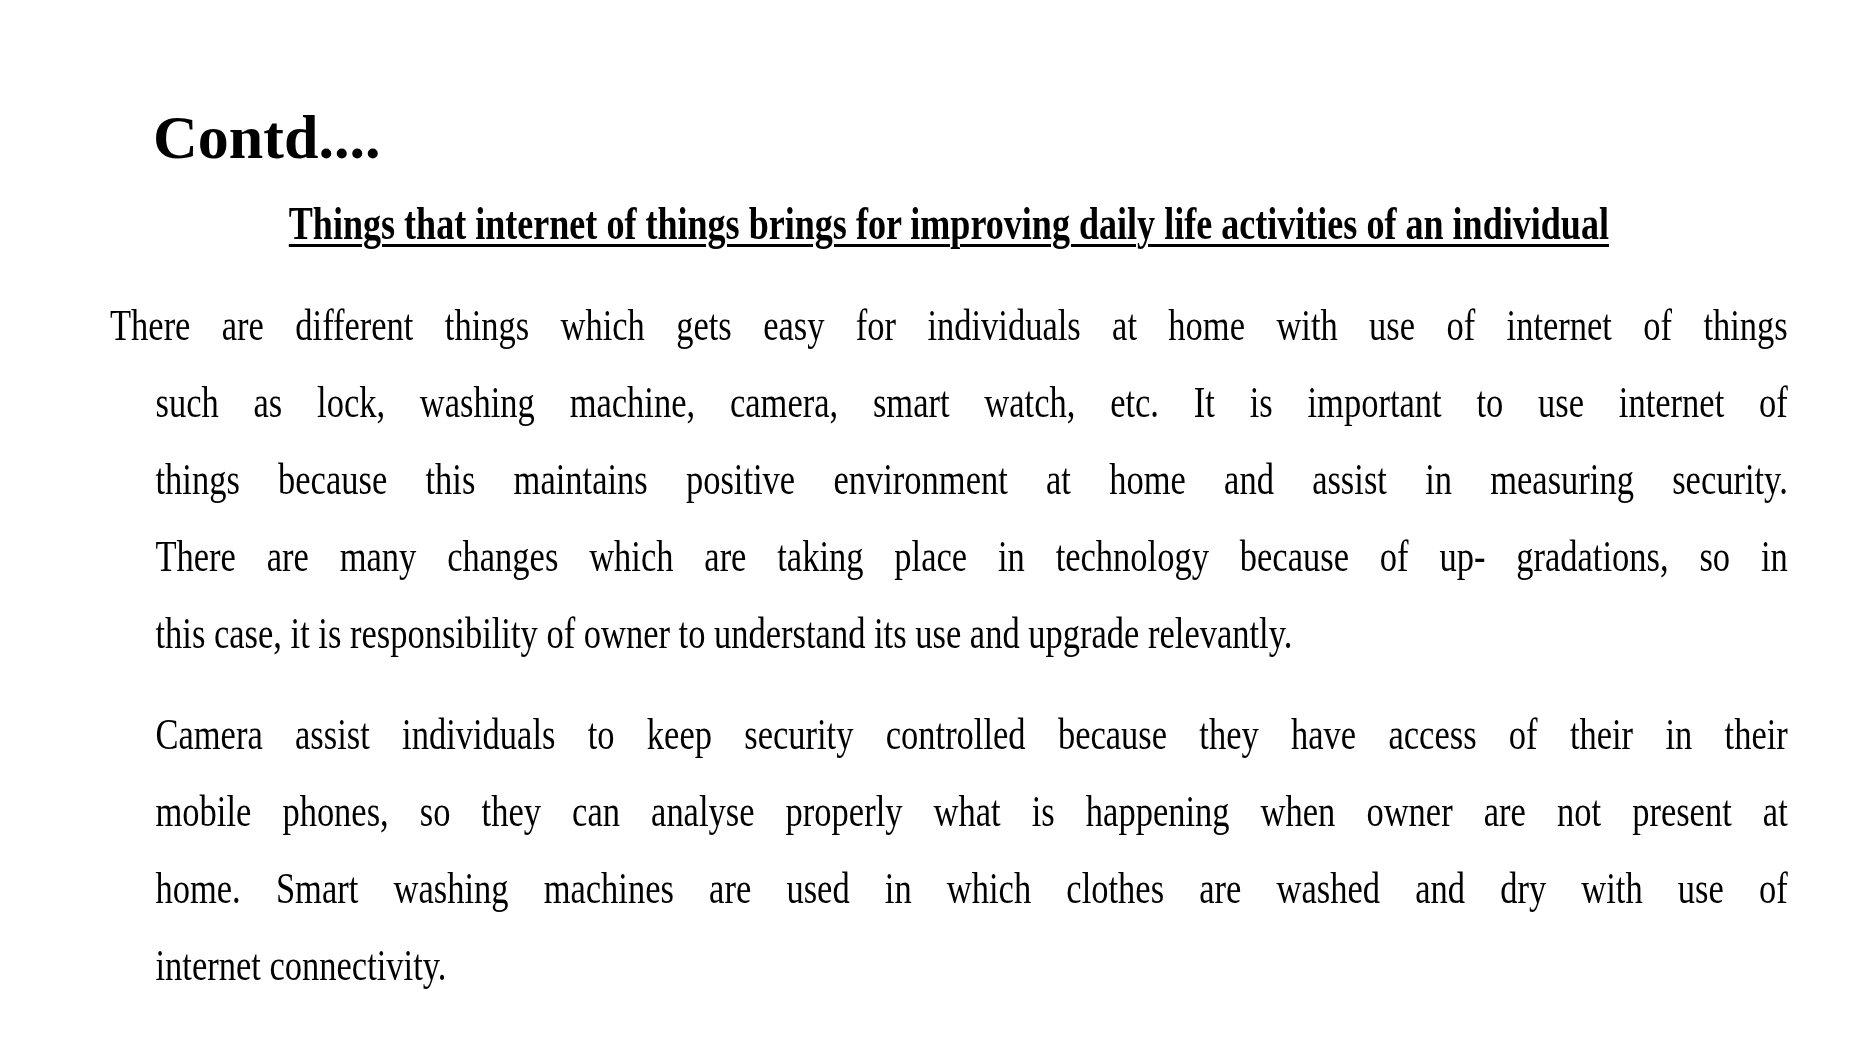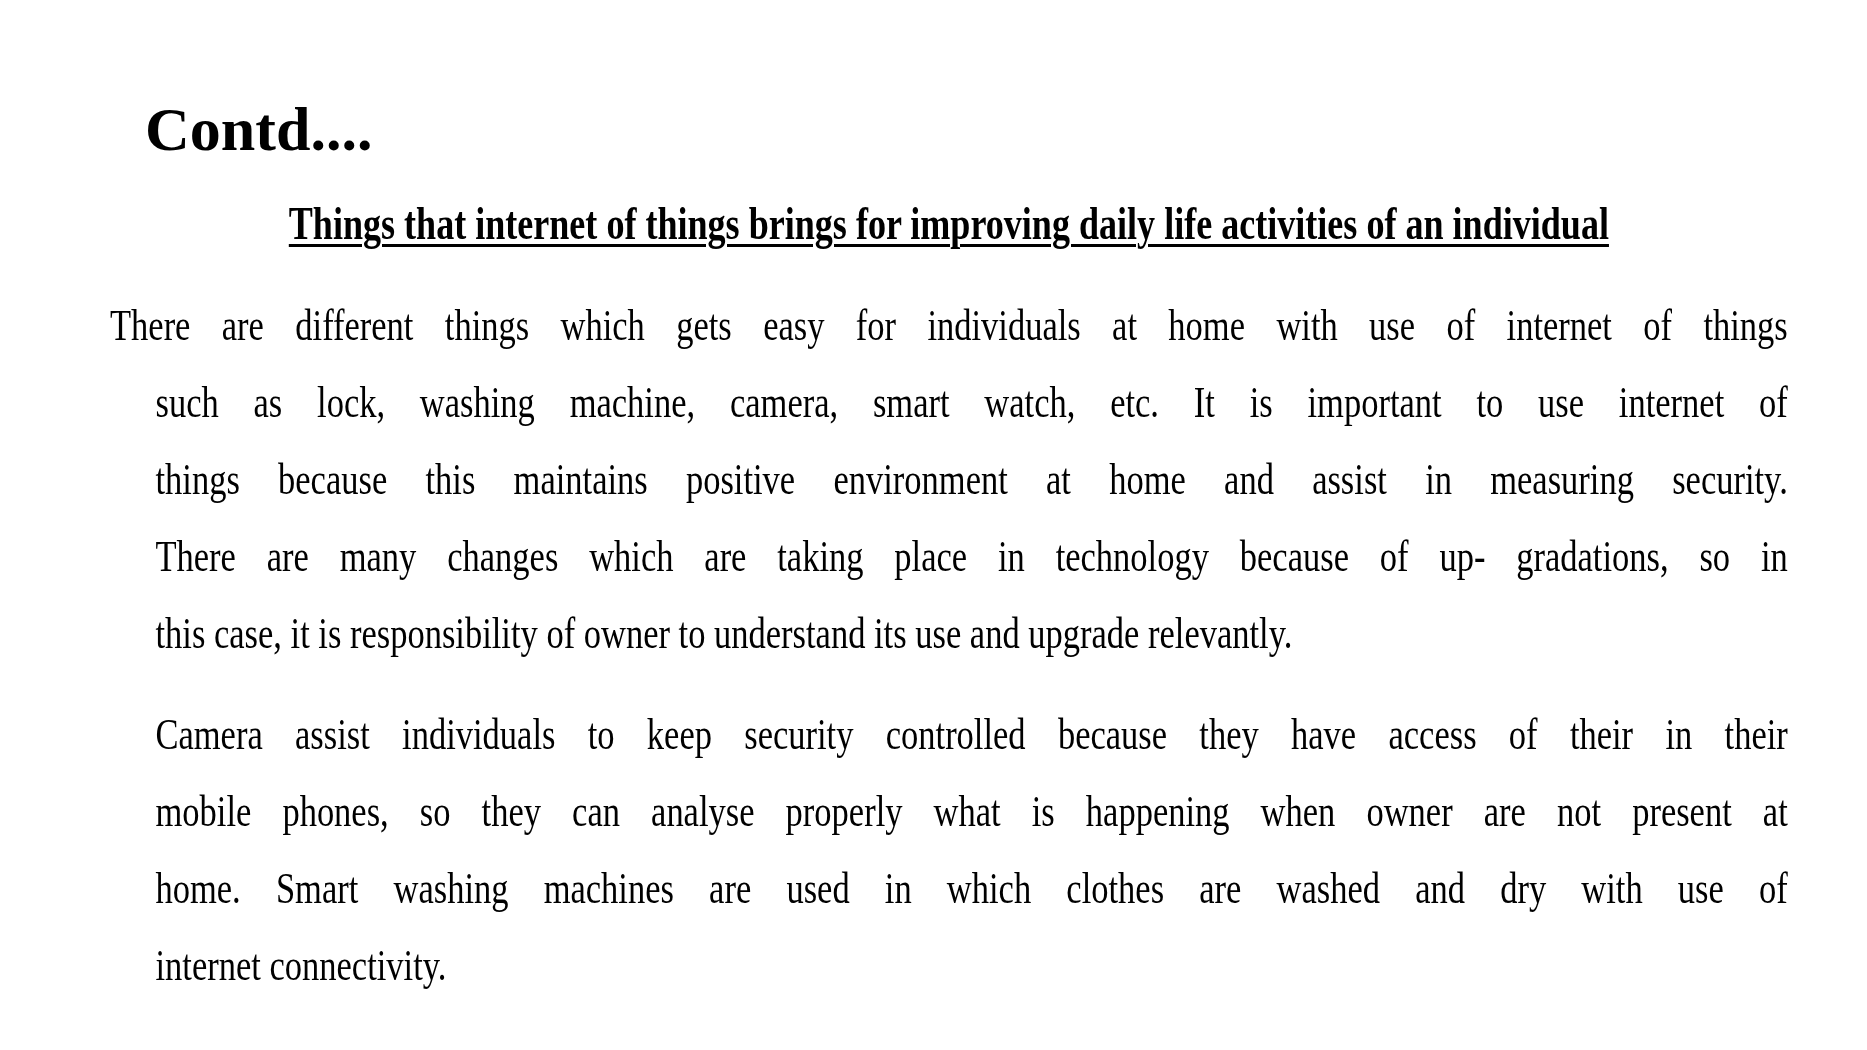--- a/index.html
+++ b/index.html
@@ -13,21 +13,21 @@
     height: 1050px;
     background: #ffffff;
     color: #000000;
     overflow: hidden;
     font-family: "Liberation Serif", "DejaVu Serif", serif;
   }
   .title {
     position: absolute;
     left: 137px;
     top: 90px;
-    margin: 8px;
+    margin: 16px;
     font-size: 62px;
     line-height: 1;
     font-weight: bold;
     color: #000000;
   }
   
   .content {
     position: absolute;
     left: 110px;
     top: 196px;

